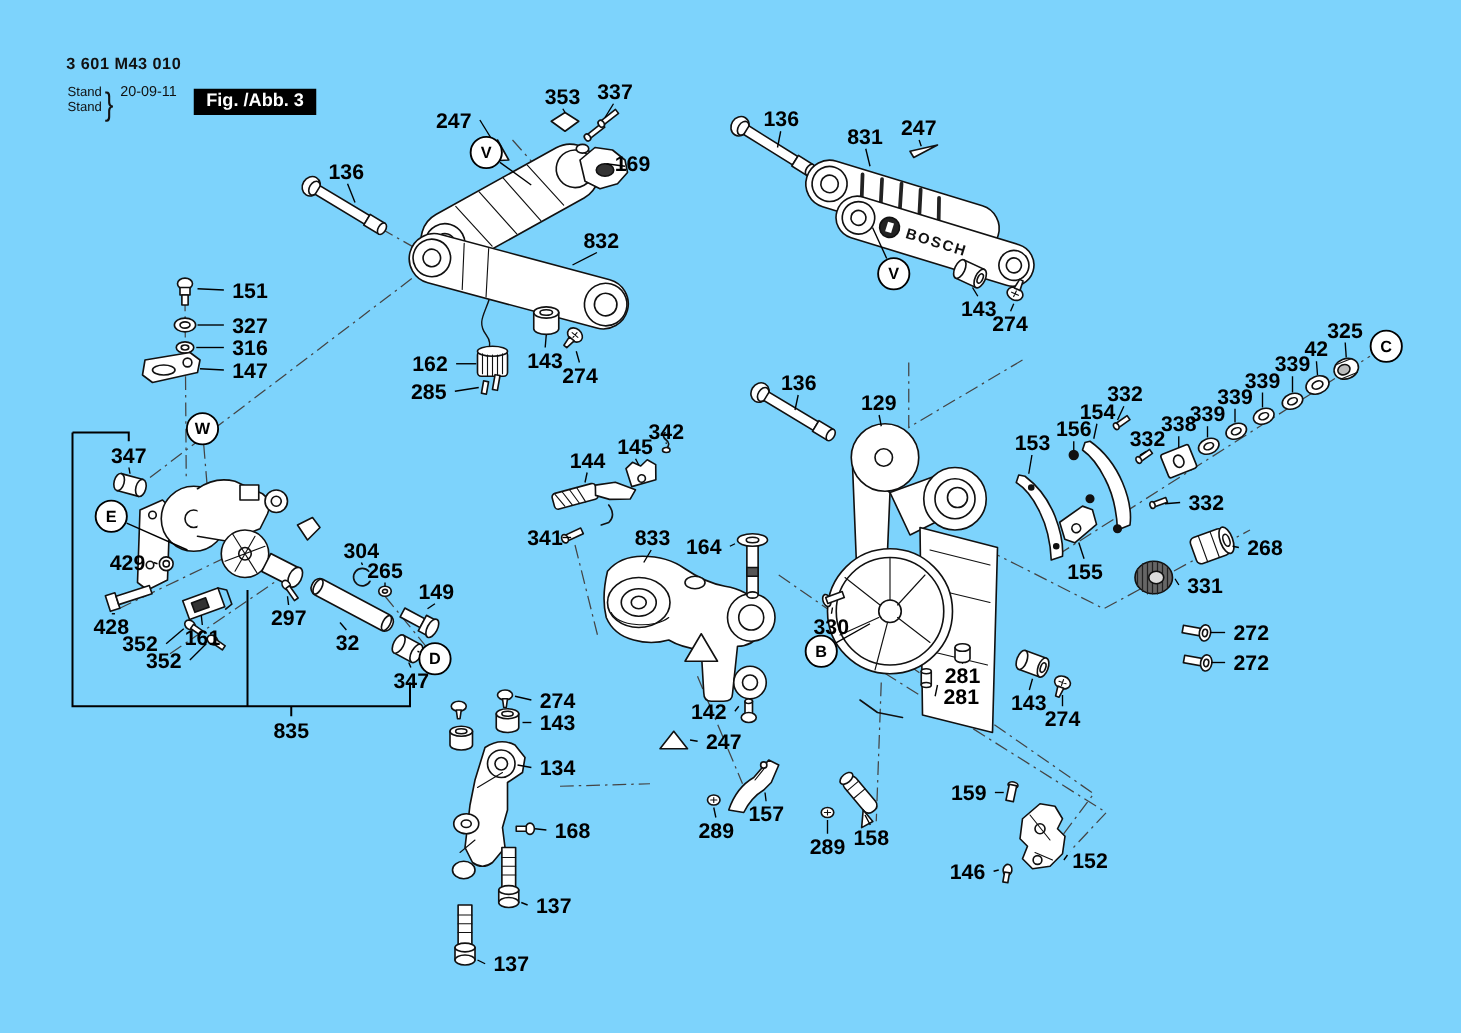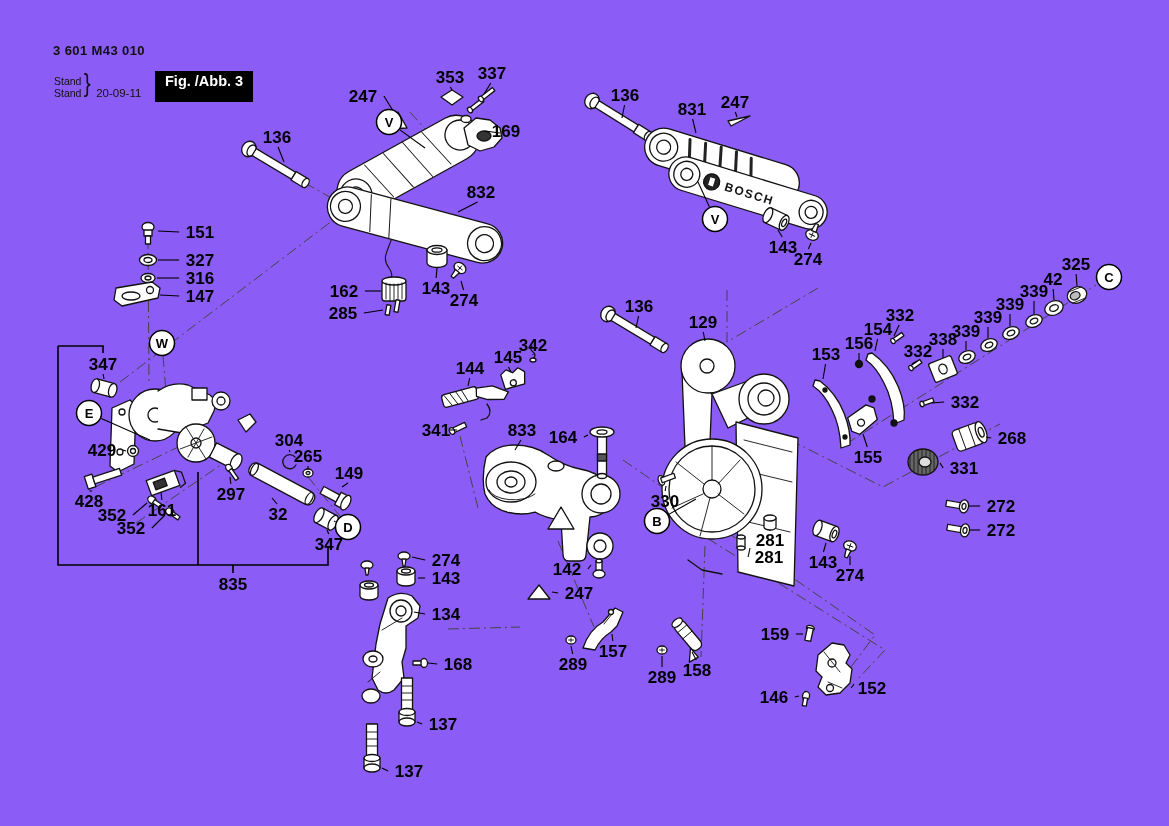--- a/index.html
+++ b/index.html
@@ -1,24 +1,24 @@
 <!DOCTYPE html>
 <html><head>
 <meta charset="utf-8">
 <style>
   html,body{margin:0;padding:0;background:#fff}
-  .page{position:relative;width:1169px;height:826px;background:#8b5cf6;
+  .page{position:relative;width:1169px;height:826px;background:#7dd3fc;
         font-family:"Liberation Sans",sans-serif;color:#111;overflow:hidden}
   .doc-number{position:absolute;left:53px;top:43px;font-size:13px;font-weight:bold;letter-spacing:.4px}
-  .issue-block{position:absolute;left:54px;top:68px;display:flex;align-items:flex-end}
+  .issue-block{position:absolute;left:54px;top:68px;display:flex;align-items:flex-start}
   .stand-issue{display:flex;flex-direction:column;font-size:10.5px;line-height:12px}
   .brace{font-size:26px;font-weight:400;margin:0 2px 0 2px;transform:scaleX(.8)}
   .date{font-size:11.5px;margin-left:2px}
   .fig-box{position:absolute;left:155px;top:71px;background:#000;color:#fff;
-           font-weight:bold;font-size:14.5px;padding:2px 10px 13px 10px}
+           font-weight:bold;font-size:14.5px;padding:2px 10px 3px 10px}
   .footer{position:absolute;left:57px;top:736px;font-size:11.5px;line-height:15px}
   svg.canvas{position:absolute;left:0;top:0}
   .plabel{font:bold 17px "Liberation Sans",sans-serif;fill:#000;text-anchor:middle}
   .btext{font:bold 13px "Liberation Sans",sans-serif;fill:#000;text-anchor:middle}
   .leader{stroke:#000;stroke-width:1.1;fill:none}
   .construction{fill:none;stroke:#444;stroke-width:1;stroke-dasharray:11 4 2 4}
   .parts{fill:#fff;stroke:#111;stroke-width:1.3;stroke-linejoin:round;stroke-linecap:round}
   .thin{stroke-width:.9}
   .bracket835{fill:none;stroke:#000;stroke-width:1.6}
   .bosch-text{font:bold 12px "Liberation Sans",sans-serif;fill:#111;letter-spacing:1.5px}

